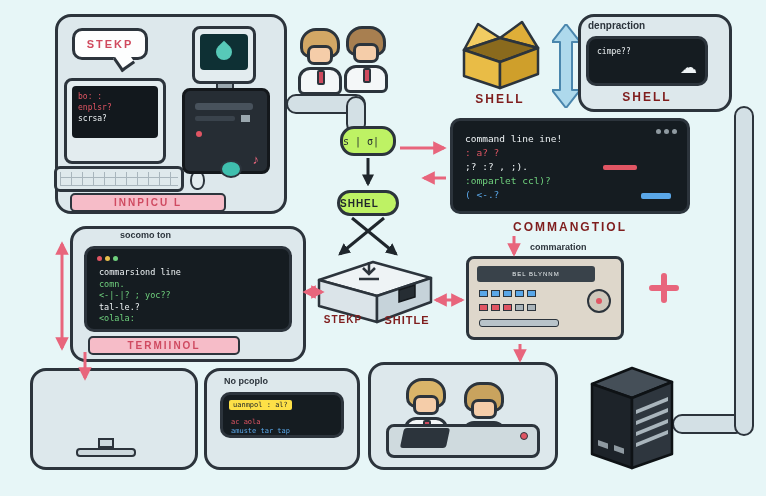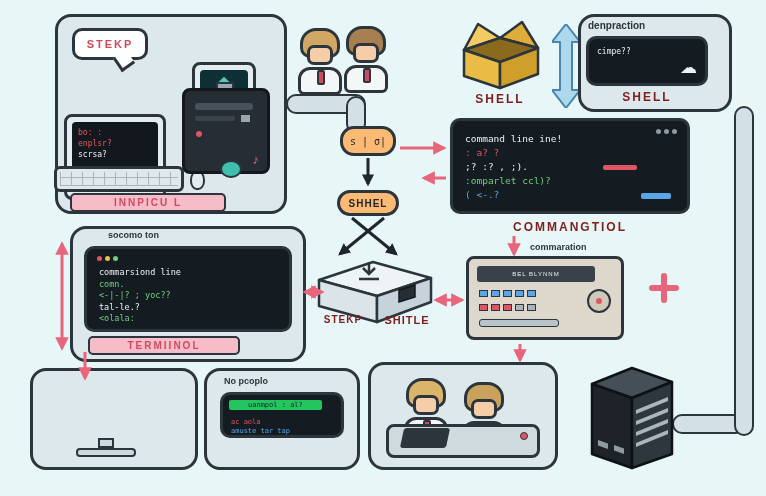--- a/index.html
+++ b/index.html
@@ -1,26 +1,26 @@
 <!DOCTYPE html>
 <html><head>
 <meta charset="utf-8">
 <style>
   html,body{margin:0;padding:0;background:#e7f6f7;}
   .stage{position:relative;width:766px;height:496px;background:#e7f6f7;overflow:hidden;
          font-family:"Liberation Sans",sans-serif;color:#1f262c;}
   .panel{position:absolute;background:#dde8ec;border:3px solid #2c343c;border-radius:16px;box-sizing:border-box;}
   .tube{position:absolute;background:#d3e0e5;border:2.5px solid #2c343c;border-radius:10px;box-sizing:border-box;}
   .term{position:absolute;background:#151c21;border:3px solid #2c343c;border-radius:10px;box-sizing:border-box;}
-  .bezel{position:absolute;background:#e3ecef;border:3px solid #2c343c;border-radius:8px;box-sizing:border-box;margin-top:36px;}
+  .bezel{position:absolute;background:#e3ecef;border:3px solid #2c343c;border-radius:8px;box-sizing:border-box;}
   .screen{position:absolute;background:#12181d;border-radius:4px;}
   .mono{font-family:"DejaVu Sans Mono",monospace;}
   .tline{display:block;white-space:pre;}
   .c-w{color:#edf2f4}.c-r{color:#e05563}.c-g{color:#6fd07d}.c-b{color:#5aa7e8}
-  .wbox{position:absolute;background:#fdba74;border:3px solid #2c343c;border-radius:14px;display:flex;align-items:center;justify-content:center;box-sizing:border-box;}
+  .wbox{position:absolute;background:#bef264;border:3px solid #2c343c;border-radius:14px;display:flex;align-items:center;box-sizing:border-box;}
   .label-pink{position:absolute;background:#f6bcc8;border:2.5px solid #2c343c;border-radius:5px;color:#cf4a61;font-weight:bold;text-align:center;letter-spacing:2px;box-sizing:border-box;}
   .blabel{position:absolute;font-weight:bold;color:#7f1d1d;text-align:center;letter-spacing:2px;}
   .small-caption{position:absolute;font-weight:bold;color:#2c343c;}
   .bubble{position:absolute;background:#fdfefe;border:3px solid #2c343c;border-radius:10px;display:flex;align-items:center;justify-content:center;color:#d04a5e;font-weight:bold;letter-spacing:2px;font-size:11px;box-sizing:border-box;}
   .bubble-tail{position:absolute;width:13px;height:13px;background:#fdfefe;border-right:3px solid #2c343c;border-bottom:3px solid #2c343c;transform:rotate(55deg);}
   .keyboard{position:absolute;background:#dfe9ec;border:3px solid #2c343c;border-radius:6px;box-sizing:border-box;}
   .keys{position:absolute;inset:3px;background-image:repeating-linear-gradient(90deg,#a9b6bd 0 1.5px,transparent 1.5px 11px),repeating-linear-gradient(0deg,#a9b6bd 0 1.5px,transparent 1.5px 8px);}
   .mouse{position:absolute;background:#e3ecef;border:2.5px solid #2c343c;border-radius:50% 50% 45% 45%;box-sizing:border-box;}
   .person{position:absolute;width:46px;height:68px;}
   .hair{position:absolute;left:2px;top:0;width:40px;height:30px;border:3px solid #2c343c;border-radius:16px 16px 10px 10px;box-sizing:border-box;}
@@ -146,21 +146,21 @@
     <polygon points="16,24 70,6 128,22 74,40" fill="#eef3f5" stroke="#2c343c" stroke-width="2.5" stroke-linejoin="round"></polygon>
     <polygon points="16,24 74,40 74,66 16,50" fill="#dbe4e9" stroke="#2c343c" stroke-width="2.5" stroke-linejoin="round"></polygon>
     <polygon points="74,40 128,22 128,46 74,66" fill="#c6d3da" stroke="#2c343c" stroke-width="2.5" stroke-linejoin="round"></polygon>
     <path d="M66 6 v10 M60 12 l6 6 6,-6 M56 23 h20" stroke="#2c343c" stroke-width="2.5" fill="none"></path>
     <polygon points="96,34 112,29 112,41 96,46" fill="#262d33" stroke="#14181c" stroke-width="1.5"></polygon>
   </svg>
   <div class="blabel" style="left:316px;top:314px;width:54px;font-size:10px;letter-spacing:1px;">STEKP</div>
   <div class="blabel" style="left:376px;top:314px;width:62px;font-size:11px;letter-spacing:1px;">SHITLE</div>
 
   <div class="panel" style="left:70px;top:226px;width:236px;height:136px;"></div>
-  <div class="small-caption" style="left:108px;top:230px;font-size:9px;">socomo ton</div>
+  <div class="small-caption" style="left:120px;top:230px;font-size:9px;">socomo ton</div>
   <div class="term" style="left:84px;top:246px;width:208px;height:86px;">
     <div class="dotrow" style="left:10px;top:7px;">
       <div class="dot" style="background:#e05563;"></div>
         <div class="dot" style="background:#e8c14d;"></div>
         <div class="dot" style="background:#6fd07d;"></div>
     </div>
     <div class="mono" style="position:absolute;left:12px;top:18px;font-size:8.5px;line-height:11.5px;">
       <span class="tline c-w">commarsiond line</span>
       <span class="tline c-g">comn.</span>
       <span class="tline c-g">&lt;-|-|? ; yoc??</span>
@@ -197,21 +197,21 @@
     </div>
   </div>
 
   <div class="panel" style="left:30px;top:368px;width:168px;height:102px;"></div>
   <div style="position:absolute;left:98px;top:438px;width:16px;height:10px;background:#cdd9de;border:2px solid #2c343c;box-sizing:border-box;"></div>
   <div style="position:absolute;left:76px;top:448px;width:60px;height:9px;background:#cdd9de;border:2px solid #2c343c;border-radius:4px;box-sizing:border-box;"></div>
 
   <div class="panel" style="left:204px;top:368px;width:156px;height:102px;"></div>
   <div class="small-caption" style="left:224px;top:376px;font-size:9px;">No pcoplo</div>
   <div class="term" style="left:220px;top:392px;width:124px;height:46px;">
-    <span style="position:absolute;left:6px;top:5px;background:#22c55e;color:#1c2227;font-size:7px;padding:1px 19px;border-radius:2px;font-family:'DejaVu Sans Mono',monospace;">uanmpol : al?</span>
+    <span style="position:absolute;left:6px;top:5px;background:#fde047;color:#1c2227;font-size:7px;padding:1px 4px;border-radius:2px;font-family:'DejaVu Sans Mono',monospace;">uanmpol : al?</span>
     <span class="mono c-r" style="position:absolute;left:8px;top:23px;font-size:7px;">ac aola</span>
     <span class="mono c-b" style="position:absolute;left:8px;top:32px;font-size:7px;">amuste tar tap</span>
   </div>
 
   <div class="panel" style="left:368px;top:362px;width:190px;height:108px;"></div>
   <div class="person" style="left:404px;top:378px;">
     <div class="hair" style="background:#d9b469;"></div>
     <div class="face"></div>
     <div class="torso"></div>
     <div class="tie"></div>

